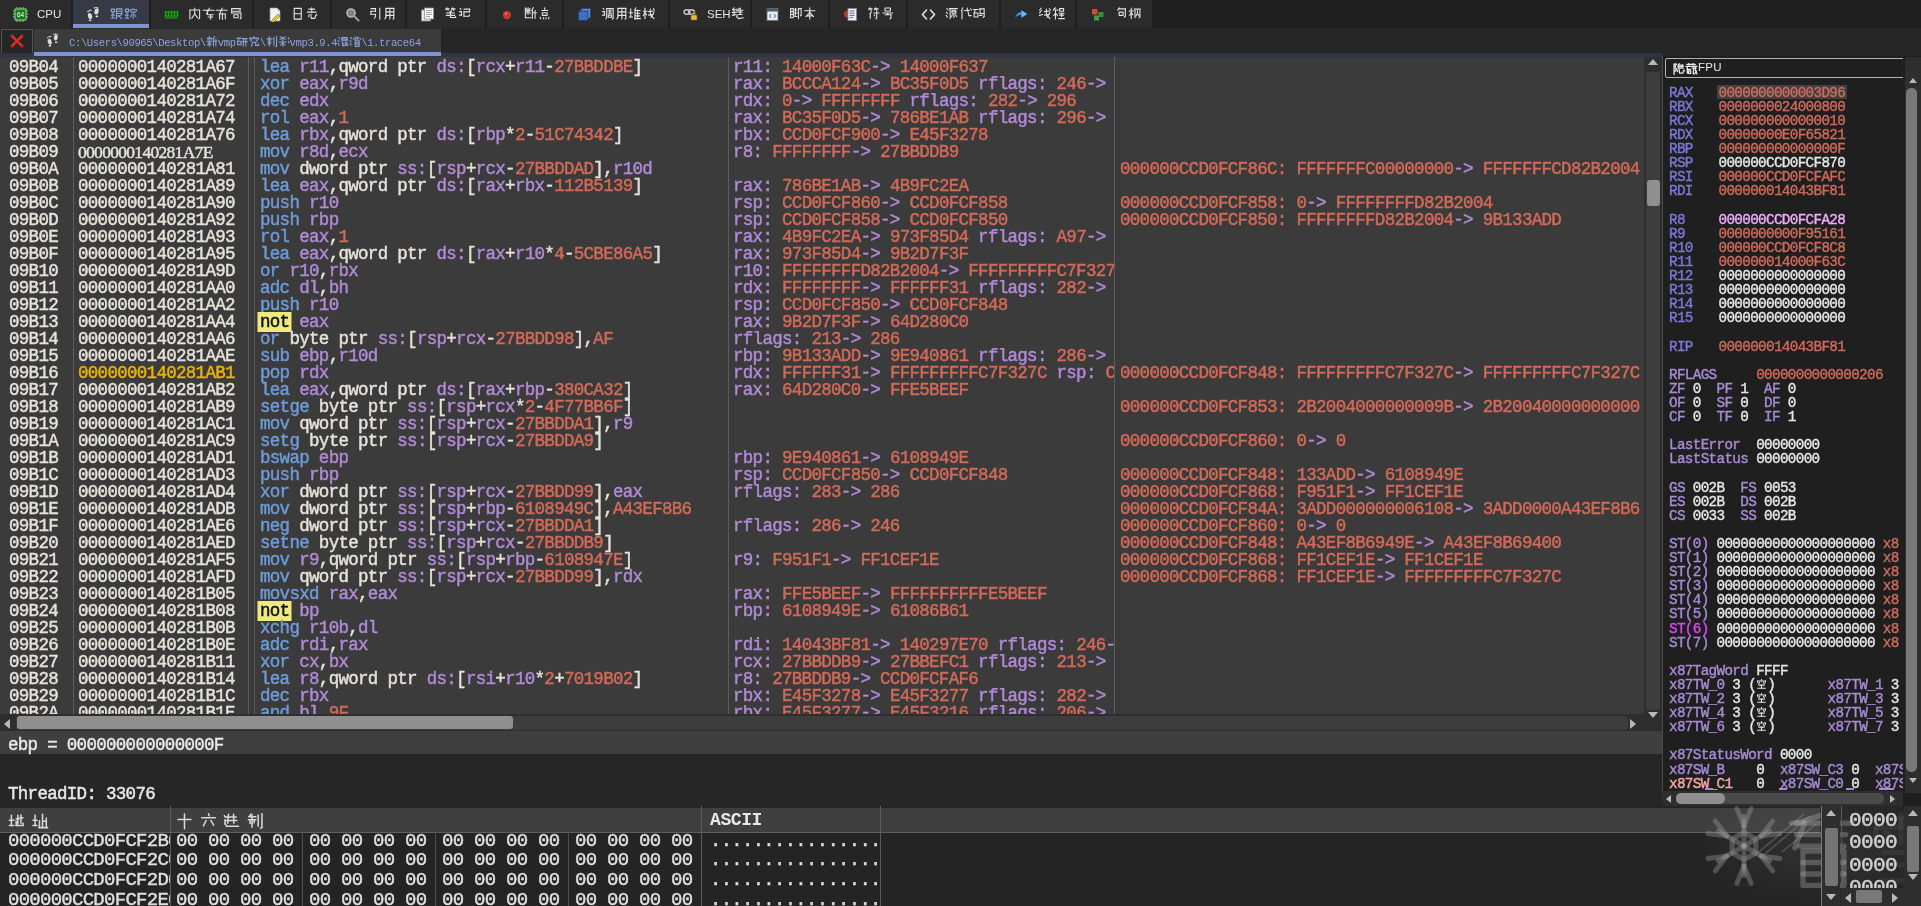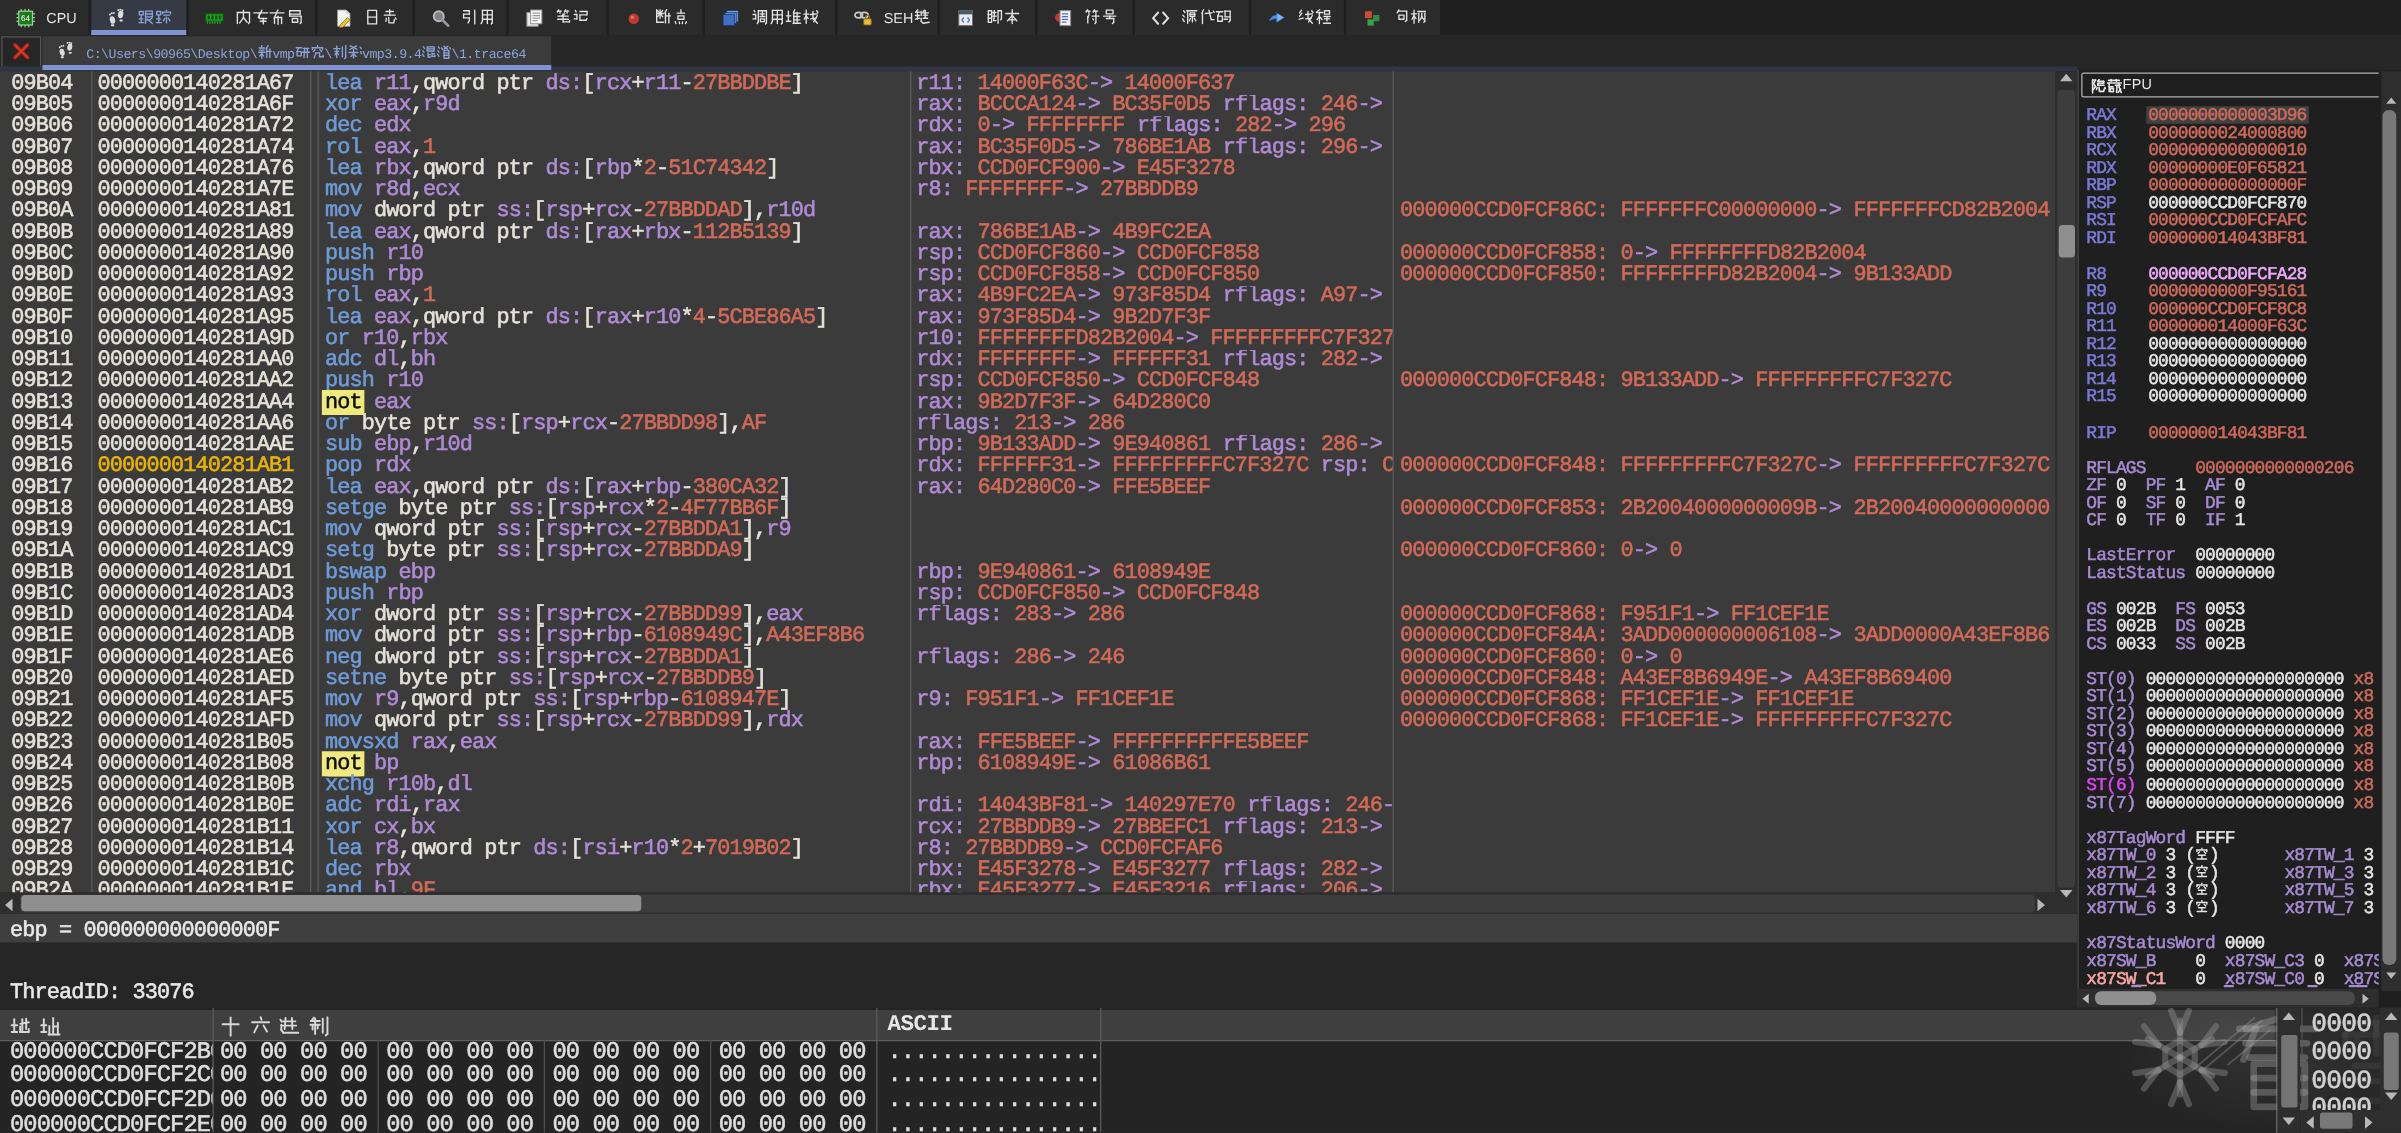--- a/index.html
+++ b/index.html
@@ -568,21 +568,21 @@
     <div style="position:absolute;left:9px;top:580.0px;white-space:pre;font-size:17.5px;letter-spacing:-0.7px;-webkit-text-stroke:0.45px;line-height:17.0px;color:#e6e2da;">09B26</div>
     <div style="position:absolute;left:9px;top:597.0px;white-space:pre;font-size:17.5px;letter-spacing:-0.7px;-webkit-text-stroke:0.45px;line-height:17.0px;color:#e6e2da;">09B27</div>
     <div style="position:absolute;left:9px;top:614.0px;white-space:pre;font-size:17.5px;letter-spacing:-0.7px;-webkit-text-stroke:0.45px;line-height:17.0px;color:#e6e2da;">09B28</div>
     <div style="position:absolute;left:9px;top:631.0px;white-space:pre;font-size:17.5px;letter-spacing:-0.7px;-webkit-text-stroke:0.45px;line-height:17.0px;color:#e6e2da;">09B29</div>
     <div style="position:absolute;left:9px;top:648.0px;white-space:pre;font-size:17.5px;letter-spacing:-0.7px;-webkit-text-stroke:0.45px;line-height:17.0px;color:#e6e2da;">09B2A</div>
     <div style="position:absolute;left:78px;top:2.0px;white-space:pre;font-size:17.5px;letter-spacing:-0.7px;-webkit-text-stroke:0.45px;line-height:17.0px;color:#e6e2da;">0000000140281A67</div>
     <div style="position:absolute;left:78px;top:19.0px;white-space:pre;font-size:17.5px;letter-spacing:-0.7px;-webkit-text-stroke:0.45px;line-height:17.0px;color:#e6e2da;">0000000140281A6F</div>
     <div style="position:absolute;left:78px;top:36.0px;white-space:pre;font-size:17.5px;letter-spacing:-0.7px;-webkit-text-stroke:0.45px;line-height:17.0px;color:#e6e2da;">0000000140281A72</div>
     <div style="position:absolute;left:78px;top:53.0px;white-space:pre;font-size:17.5px;letter-spacing:-0.7px;-webkit-text-stroke:0.45px;line-height:17.0px;color:#e6e2da;">0000000140281A74</div>
     <div style="position:absolute;left:78px;top:70.0px;white-space:pre;font-size:17.5px;letter-spacing:-0.7px;-webkit-text-stroke:0.45px;line-height:17.0px;color:#e6e2da;">0000000140281A76</div>
-    <div style="position:absolute;left:78px;top:87.0px;white-space:pre;font-size:17.5px;letter-spacing:-0.7px;-webkit-text-stroke:0.45px;line-height:17.0px;color:#e6e2da;">0000000140281A7E</div>
+    <div style="position:absolute;left:78px;top:87.0px;white-space:pre;font-size:17.5px;letter-spacing:-0.7px;-webkit-text-stroke:0.45px;line-height:17.0px;color:#e6e2da;font-family:Liberation Serif, serif;">0000000140281A7E</div>
     <div style="position:absolute;left:78px;top:104.0px;white-space:pre;font-size:17.5px;letter-spacing:-0.7px;-webkit-text-stroke:0.45px;line-height:17.0px;color:#e6e2da;">0000000140281A81</div>
     <div style="position:absolute;left:78px;top:121.0px;white-space:pre;font-size:17.5px;letter-spacing:-0.7px;-webkit-text-stroke:0.45px;line-height:17.0px;color:#e6e2da;">0000000140281A89</div>
     <div style="position:absolute;left:78px;top:138.0px;white-space:pre;font-size:17.5px;letter-spacing:-0.7px;-webkit-text-stroke:0.45px;line-height:17.0px;color:#e6e2da;">0000000140281A90</div>
     <div style="position:absolute;left:78px;top:155.0px;white-space:pre;font-size:17.5px;letter-spacing:-0.7px;-webkit-text-stroke:0.45px;line-height:17.0px;color:#e6e2da;">0000000140281A92</div>
     <div style="position:absolute;left:78px;top:172.0px;white-space:pre;font-size:17.5px;letter-spacing:-0.7px;-webkit-text-stroke:0.45px;line-height:17.0px;color:#e6e2da;">0000000140281A93</div>
     <div style="position:absolute;left:78px;top:189.0px;white-space:pre;font-size:17.5px;letter-spacing:-0.7px;-webkit-text-stroke:0.45px;line-height:17.0px;color:#e6e2da;">0000000140281A95</div>
     <div style="position:absolute;left:78px;top:206.0px;white-space:pre;font-size:17.5px;letter-spacing:-0.7px;-webkit-text-stroke:0.45px;line-height:17.0px;color:#e6e2da;">0000000140281A9D</div>
     <div style="position:absolute;left:78px;top:223.0px;white-space:pre;font-size:17.5px;letter-spacing:-0.7px;-webkit-text-stroke:0.45px;line-height:17.0px;color:#e6e2da;">0000000140281AA0</div>
     <div style="position:absolute;left:78px;top:240.0px;white-space:pre;font-size:17.5px;letter-spacing:-0.7px;-webkit-text-stroke:0.45px;line-height:17.0px;color:#e6e2da;">0000000140281AA2</div>
     <div style="position:absolute;left:78px;top:257.0px;white-space:pre;font-size:17.5px;letter-spacing:-0.7px;-webkit-text-stroke:0.45px;line-height:17.0px;color:#e6e2da;">0000000140281AA4</div>
@@ -675,24 +675,24 @@
     <div style="position:absolute;left:733px;top:529.0px;width:381px;overflow:hidden;white-space:pre;font-size:17.5px;letter-spacing:-0.7px;-webkit-text-stroke:0.45px;line-height:17.0px"><i style="color:#b18ad6">rax:</i> <i style="color:#d26a58">FFE5BEEF</i><i style="color:#b18ad6">-&gt;</i> <i style="color:#d26a58">FFFFFFFFFFE5BEEF</i></div>
     <div style="position:absolute;left:733px;top:546.0px;width:381px;overflow:hidden;white-space:pre;font-size:17.5px;letter-spacing:-0.7px;-webkit-text-stroke:0.45px;line-height:17.0px"><i style="color:#b18ad6">rbp:</i> <i style="color:#d26a58">6108949E</i><i style="color:#b18ad6">-&gt;</i> <i style="color:#d26a58">61086B61</i></div>
     <div style="position:absolute;left:733px;top:580.0px;width:381px;overflow:hidden;white-space:pre;font-size:17.5px;letter-spacing:-0.7px;-webkit-text-stroke:0.45px;line-height:17.0px"><i style="color:#b18ad6">rdi:</i> <i style="color:#d26a58">14043BF81</i><i style="color:#b18ad6">-&gt;</i> <i style="color:#d26a58">140297E70</i> <i style="color:#b18ad6">rflags:</i> <i style="color:#d26a58">246</i><i style="color:#b18ad6">-&gt;</i> </div>
     <div style="position:absolute;left:733px;top:597.0px;width:381px;overflow:hidden;white-space:pre;font-size:17.5px;letter-spacing:-0.7px;-webkit-text-stroke:0.45px;line-height:17.0px"><i style="color:#b18ad6">rcx:</i> <i style="color:#d26a58">27BBDDB9</i><i style="color:#b18ad6">-&gt;</i> <i style="color:#d26a58">27BBEFC1</i> <i style="color:#b18ad6">rflags:</i> <i style="color:#d26a58">213</i><i style="color:#b18ad6">-&gt;</i> </div>
     <div style="position:absolute;left:733px;top:614.0px;width:381px;overflow:hidden;white-space:pre;font-size:17.5px;letter-spacing:-0.7px;-webkit-text-stroke:0.45px;line-height:17.0px"><i style="color:#b18ad6">r8:</i> <i style="color:#d26a58">27BBDDB9</i><i style="color:#b18ad6">-&gt;</i> <i style="color:#d26a58">CCD0FCFAF6</i></div>
     <div style="position:absolute;left:733px;top:631.0px;width:381px;overflow:hidden;white-space:pre;font-size:17.5px;letter-spacing:-0.7px;-webkit-text-stroke:0.45px;line-height:17.0px"><i style="color:#b18ad6">rbx:</i> <i style="color:#d26a58">E45F3278</i><i style="color:#b18ad6">-&gt;</i> <i style="color:#d26a58">E45F3277</i> <i style="color:#b18ad6">rflags:</i> <i style="color:#d26a58">282</i><i style="color:#b18ad6">-&gt;</i> </div>
     <div style="position:absolute;left:733px;top:648.0px;width:381px;overflow:hidden;white-space:pre;font-size:17.5px;letter-spacing:-0.7px;-webkit-text-stroke:0.45px;line-height:17.0px"><i style="color:#b18ad6">rbx:</i> <i style="color:#d26a58">E45F3277</i><i style="color:#b18ad6">-&gt;</i> <i style="color:#d26a58">E45F3216</i> <i style="color:#b18ad6">rflags:</i> <i style="color:#d26a58">206</i><i style="color:#b18ad6">-&gt;</i> </div>
     <div style="position:absolute;left:1120px;top:104.0px;width:524px;overflow:hidden;white-space:pre;font-size:17.5px;letter-spacing:-0.7px;-webkit-text-stroke:0.45px;line-height:17.0px"><i style="color:#d26a58">000000CCD0FCF86C:</i> <i style="color:#d26a58">FFFFFFFC00000000</i><i style="color:#b18ad6">-&gt;</i> <i style="color:#d26a58">FFFFFFFCD82B2004</i></div>
     <div style="position:absolute;left:1120px;top:138.0px;width:524px;overflow:hidden;white-space:pre;font-size:17.5px;letter-spacing:-0.7px;-webkit-text-stroke:0.45px;line-height:17.0px"><i style="color:#d26a58">000000CCD0FCF858:</i> <i style="color:#d26a58">0</i><i style="color:#b18ad6">-&gt;</i> <i style="color:#d26a58">FFFFFFFFD82B2004</i></div>
     <div style="position:absolute;left:1120px;top:155.0px;width:524px;overflow:hidden;white-space:pre;font-size:17.5px;letter-spacing:-0.7px;-webkit-text-stroke:0.45px;line-height:17.0px"><i style="color:#d26a58">000000CCD0FCF850:</i> <i style="color:#d26a58">FFFFFFFFD82B2004</i><i style="color:#b18ad6">-&gt;</i> <i style="color:#d26a58">9B133ADD</i></div>
-    <div style="position:absolute;left:1120px;top:240.0px;width:524px;overflow:hidden;white-space:pre;font-size:17.5px;letter-spacing:-0.7px;-webkit-text-stroke:0.45px;line-height:17.0px"><i style="color:#d26a58">000000CCD0FCF848:</i> <i style="color:#d26a58">9B133ADD</i><i style="color:#b18ad6">-&gt;</i> <i style="color:#d26a58">FFFFFFFFFC7F327C</i></div>
     <div style="position:absolute;left:1120px;top:308.0px;width:524px;overflow:hidden;white-space:pre;font-size:17.5px;letter-spacing:-0.7px;-webkit-text-stroke:0.45px;line-height:17.0px"><i style="color:#d26a58">000000CCD0FCF848:</i> <i style="color:#d26a58">FFFFFFFFFC7F327C</i><i style="color:#b18ad6">-&gt;</i> <i style="color:#d26a58">FFFFFFFFFC7F327C</i></div>
     <div style="position:absolute;left:1120px;top:342.0px;width:524px;overflow:hidden;white-space:pre;font-size:17.5px;letter-spacing:-0.7px;-webkit-text-stroke:0.45px;line-height:17.0px"><i style="color:#d26a58">000000CCD0FCF853:</i> <i style="color:#d26a58">2B2004000000009B</i><i style="color:#b18ad6">-&gt;</i> <i style="color:#d26a58">2B20040000000000</i></div>
     <div style="position:absolute;left:1120px;top:376.0px;width:524px;overflow:hidden;white-space:pre;font-size:17.5px;letter-spacing:-0.7px;-webkit-text-stroke:0.45px;line-height:17.0px"><i style="color:#d26a58">000000CCD0FCF860:</i> <i style="color:#d26a58">0</i><i style="color:#b18ad6">-&gt;</i> <i style="color:#d26a58">0</i></div>
+    <div style="position:absolute;left:1120px;top:410.0px;width:524px;overflow:hidden;white-space:pre;font-size:17.5px;letter-spacing:-0.7px;-webkit-text-stroke:0.45px;line-height:17.0px"><i style="color:#d26a58">000000CCD0FCF848:</i> <i style="color:#d26a58">133ADD</i><i style="color:#b18ad6">-&gt;</i> <i style="color:#d26a58">6108949E</i></div>
     <div style="position:absolute;left:1120px;top:427.0px;width:524px;overflow:hidden;white-space:pre;font-size:17.5px;letter-spacing:-0.7px;-webkit-text-stroke:0.45px;line-height:17.0px"><i style="color:#d26a58">000000CCD0FCF868:</i> <i style="color:#d26a58">F951F1</i><i style="color:#b18ad6">-&gt;</i> <i style="color:#d26a58">FF1CEF1E</i></div>
     <div style="position:absolute;left:1120px;top:444.0px;width:524px;overflow:hidden;white-space:pre;font-size:17.5px;letter-spacing:-0.7px;-webkit-text-stroke:0.45px;line-height:17.0px"><i style="color:#d26a58">000000CCD0FCF84A:</i> <i style="color:#d26a58">3ADD000000006108</i><i style="color:#b18ad6">-&gt;</i> <i style="color:#d26a58">3ADD0000A43EF8B6</i></div>
     <div style="position:absolute;left:1120px;top:461.0px;width:524px;overflow:hidden;white-space:pre;font-size:17.5px;letter-spacing:-0.7px;-webkit-text-stroke:0.45px;line-height:17.0px"><i style="color:#d26a58">000000CCD0FCF860:</i> <i style="color:#d26a58">0</i><i style="color:#b18ad6">-&gt;</i> <i style="color:#d26a58">0</i></div>
     <div style="position:absolute;left:1120px;top:478.0px;width:524px;overflow:hidden;white-space:pre;font-size:17.5px;letter-spacing:-0.7px;-webkit-text-stroke:0.45px;line-height:17.0px"><i style="color:#d26a58">000000CCD0FCF848:</i> <i style="color:#d26a58">A43EF8B6949E</i><i style="color:#b18ad6">-&gt;</i> <i style="color:#d26a58">A43EF8B69400</i></div>
     <div style="position:absolute;left:1120px;top:495.0px;width:524px;overflow:hidden;white-space:pre;font-size:17.5px;letter-spacing:-0.7px;-webkit-text-stroke:0.45px;line-height:17.0px"><i style="color:#d26a58">000000CCD0FCF868:</i> <i style="color:#d26a58">FF1CEF1E</i><i style="color:#b18ad6">-&gt;</i> <i style="color:#d26a58">FF1CEF1E</i></div>
     <div style="position:absolute;left:1120px;top:512.0px;width:524px;overflow:hidden;white-space:pre;font-size:17.5px;letter-spacing:-0.7px;-webkit-text-stroke:0.45px;line-height:17.0px"><i style="color:#d26a58">000000CCD0FCF868:</i> <i style="color:#d26a58">FF1CEF1E</i><i style="color:#b18ad6">-&gt;</i> <i style="color:#d26a58">FFFFFFFFFC7F327C</i></div>
   </div>
 <div style="position:absolute;left:0px;top:714px;width:1644px;height:17px;background:#2e2e2e"></div>
 <div style="position:absolute;left:16px;top:715.5px;width:1612px;height:14px;background:#3d3d3d;border-radius:3px"></div>
 <div class="arr" style="left:4px;top:718.5px;border-top:5px solid transparent;border-bottom:5px solid transparent;border-right:6px solid #b8b8b8"></div>

